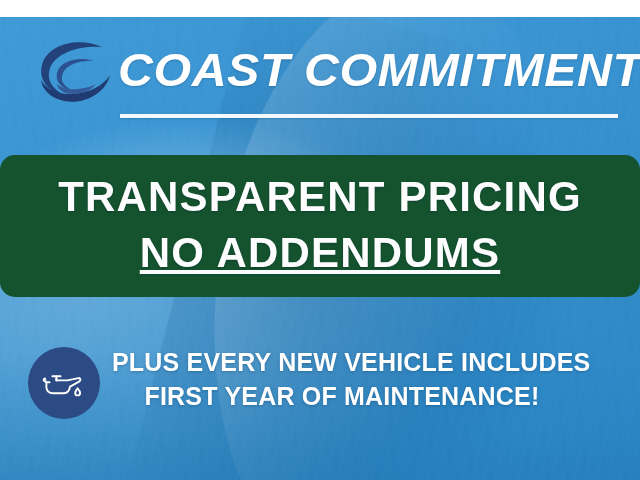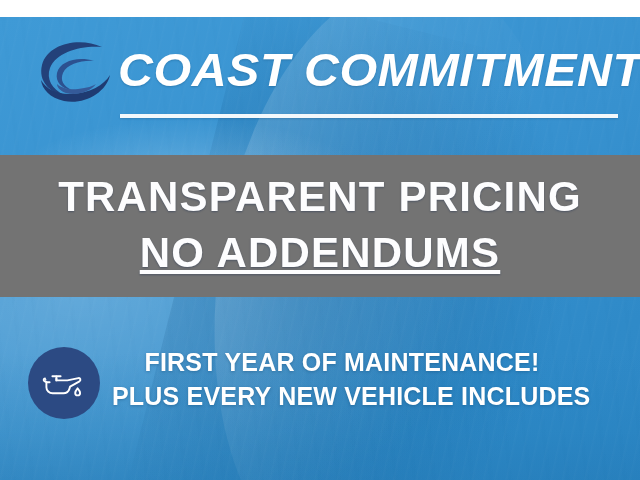--- a/index.html
+++ b/index.html
@@ -145,21 +145,22 @@
     box-shadow: 0 1px 2px rgba(12,60,100,0.22);
   }
 
   
   .navy-band {
     position: absolute;
     left: 0;
     top: 138px;
     width: 100%;
     height: 142px;
-    background: #737373;
+    background: #14532d;
+    border-radius: 15px;
   }
   .band-line {
     position: absolute;
     left: 0;
     width: 100%;
     text-align: center;
     color: #fdfdfe;
     font-family: "Liberation Sans", sans-serif;
     font-weight: bold;
     font-size: 42px;
@@ -263,20 +264,20 @@
         <path d="M4 14.5 C2.6 14.5 2.2 16.4 3.4 17.1 L5.4 18.2 L5.4 23.2 C5.4 26.6 8.2 29.3 11.6 29.3 L22.4 29.3 C25.2 29.3 27.6 27.5 28.4 24.9 L29.1 22.6 L38.5 17.3 C40.2 16.3 39.3 13.7 37.4 14.1 L26.4 16.4 L15.4 16.4 L15.4 14.6"></path>
         <path d="M5.4 18.2 L8.6 18.2"></path>
         <path d="M11.4 12.2 L19.6 12.2"></path>
         <path d="M15.4 12.4 L15.4 16.4"></path>
         <circle cx="4.6" cy="15.8" r="0.9" fill="#ffffff" stroke="none"></circle>
         <path d="M36.6 24.3 C36.6 24.3 34.2 27.1 34.2 28.9 C34.2 30.3 35.3 31.4 36.6 31.4 C38 31.4 39.1 30.3 39.1 28.9 C39.1 27.1 36.6 24.3 36.6 24.3 Z"></path>
       </svg>
     </div>
 
     <div class="promo-text">
+      <div>PLUS EVERY NEW VEHICLE INCLUDES</div>
       <div>FIRST YEAR OF MAINTENANCE!</div>
-      <div>PLUS EVERY NEW VEHICLE INCLUDES</div>
     </div>
   </div>
 
   <div class="disclaimer">SEE DEALER FOR DETAILS.</div>
 
 </div>
 
 </body></html>

